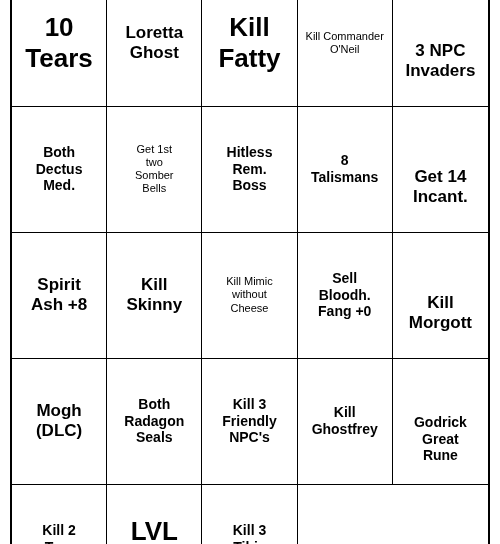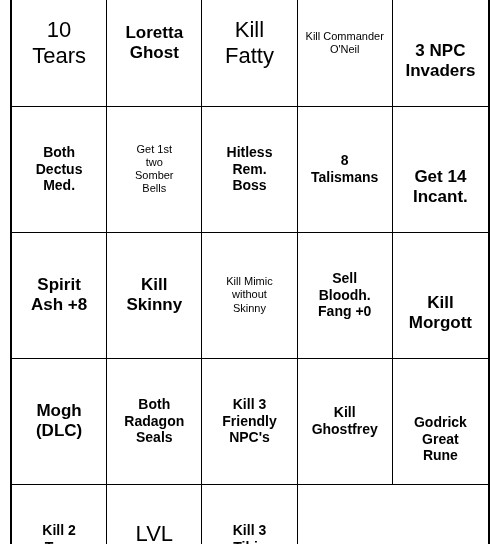--- a/index.html
+++ b/index.html
@@ -52,22 +52,22 @@
       border-right: none;
       margin-top: 36px;
     }
     .bingo-cell:nth-child(n+21) {
       border-bottom: none;
     }
     .cell-text {
       line-height: 1.2;
     }
     .size-xl {
-      font-size: 22px;
-      font-weight: normal;
+      font-size: 26px;
+      font-weight: bold;
     }
     .size-lg {
       font-size: 17px;
       font-weight: bold;
     }
     .size-md {
       font-size: 14px;
       font-weight: bold;
     }
     .size-sm {
@@ -133,21 +133,21 @@
         <span class="cell-text size-lg" style="white-space: pre-line;">Spirit
 Ash +8</span>
       </div>
       <div class="bingo-cell">
         <span class="cell-text size-lg" style="white-space: pre-line;">Kill
 Skinny</span>
       </div>
       <div class="bingo-cell">
         <span class="cell-text size-sm" style="white-space: pre-line;">Kill Mimic
 without
-Skinny</span>
+Cheese</span>
       </div>
       <div class="bingo-cell">
         <span class="cell-text size-md" style="white-space: pre-line; text-align: center;">Sell
 Bloodh.
 Fang +0</span>
       </div>
       <div class="bingo-cell">
         <span class="cell-text size-lg" style="white-space: pre-line;">Kill
 Morgott</span>
       </div>

